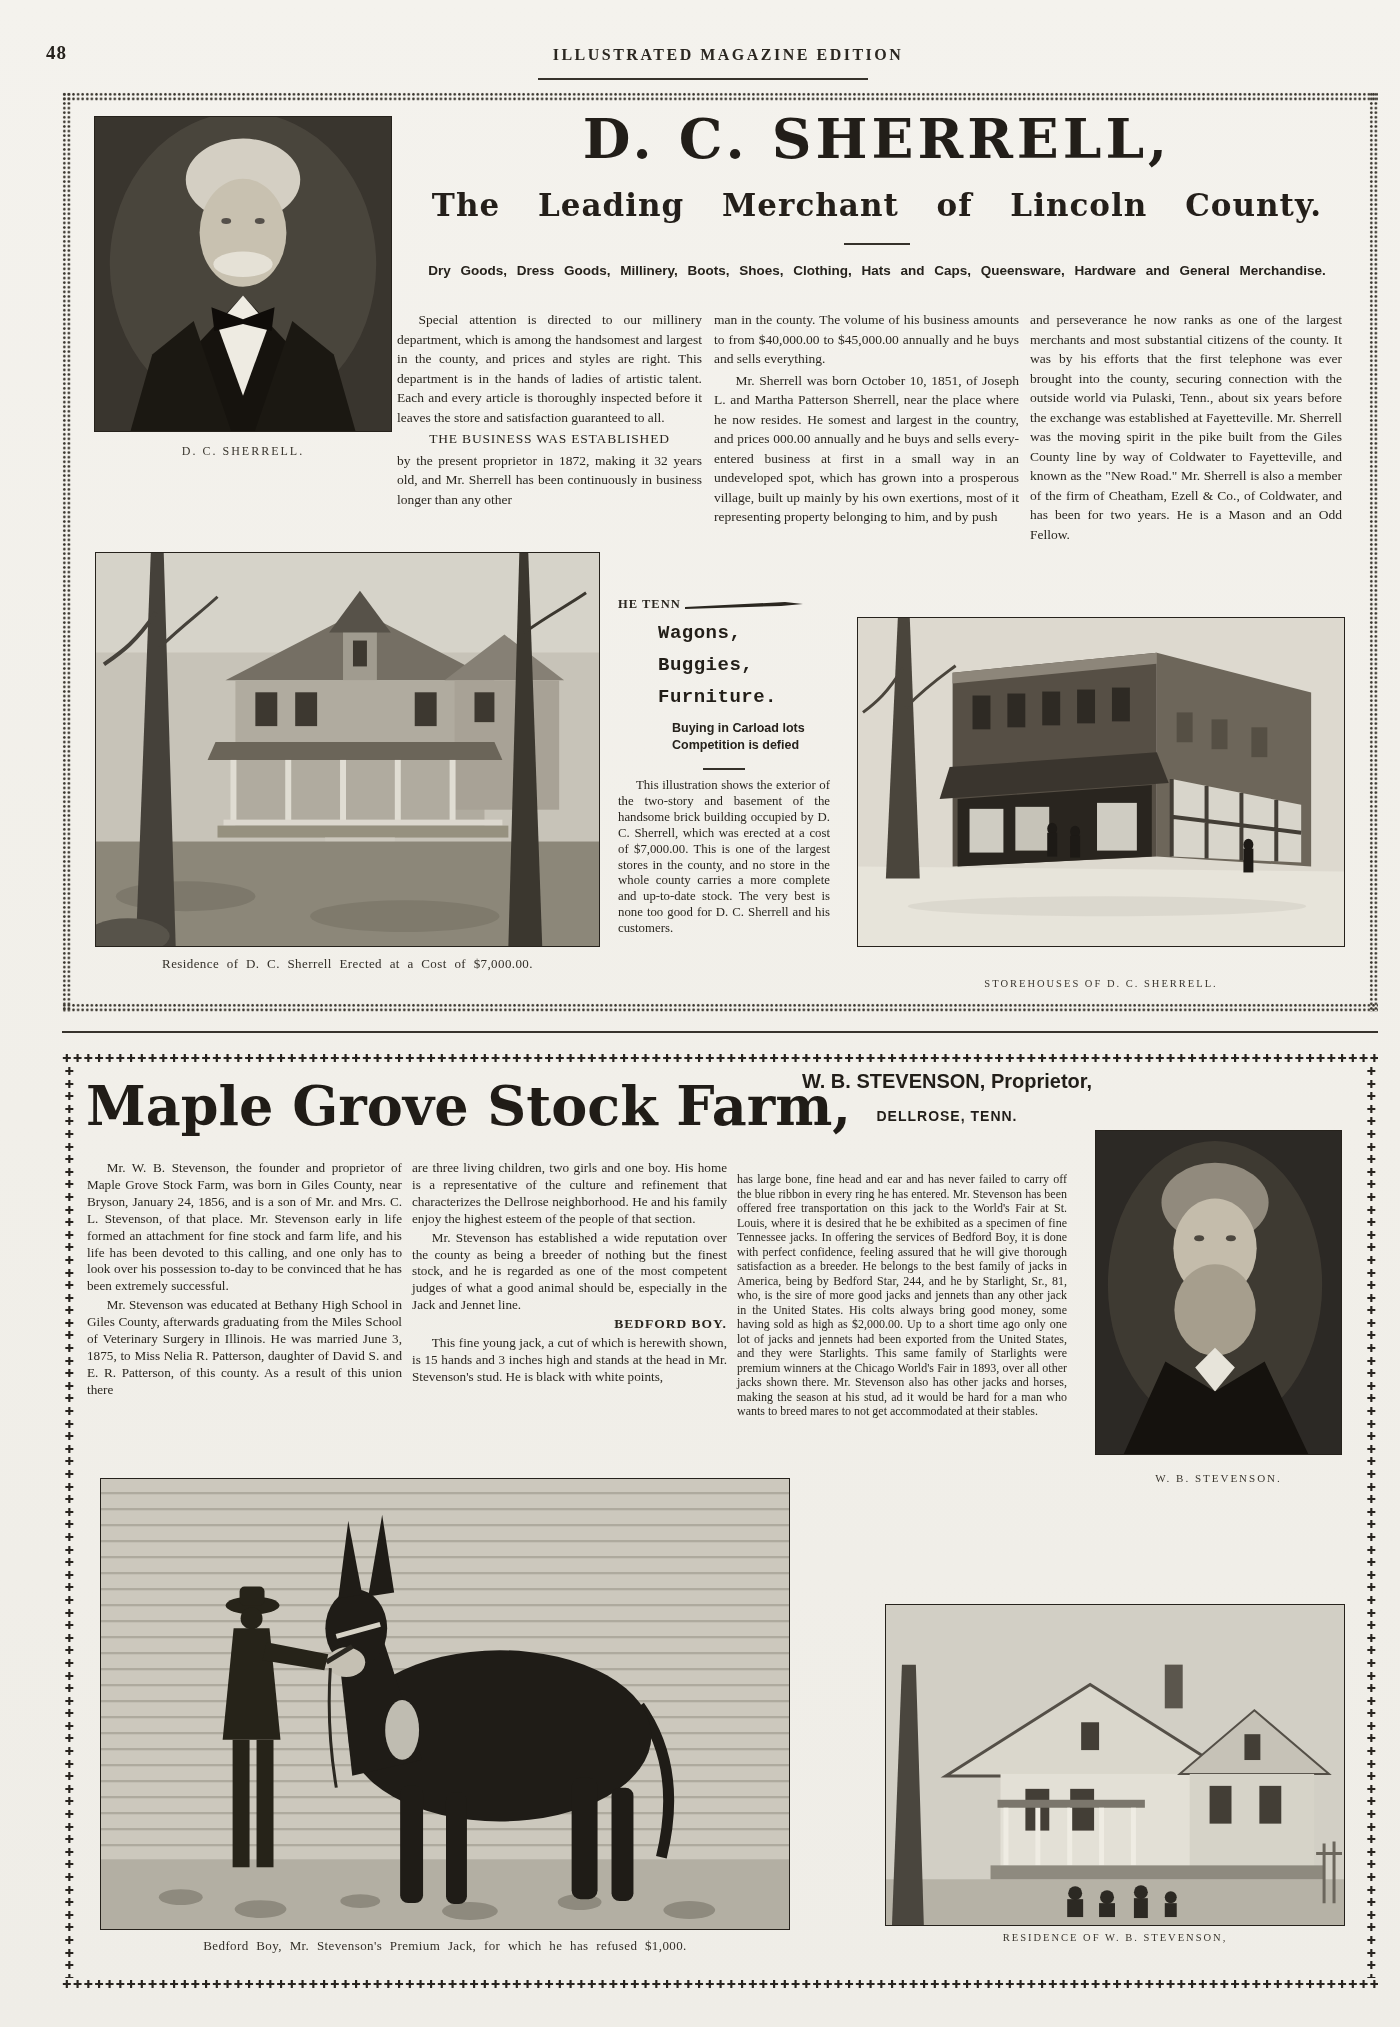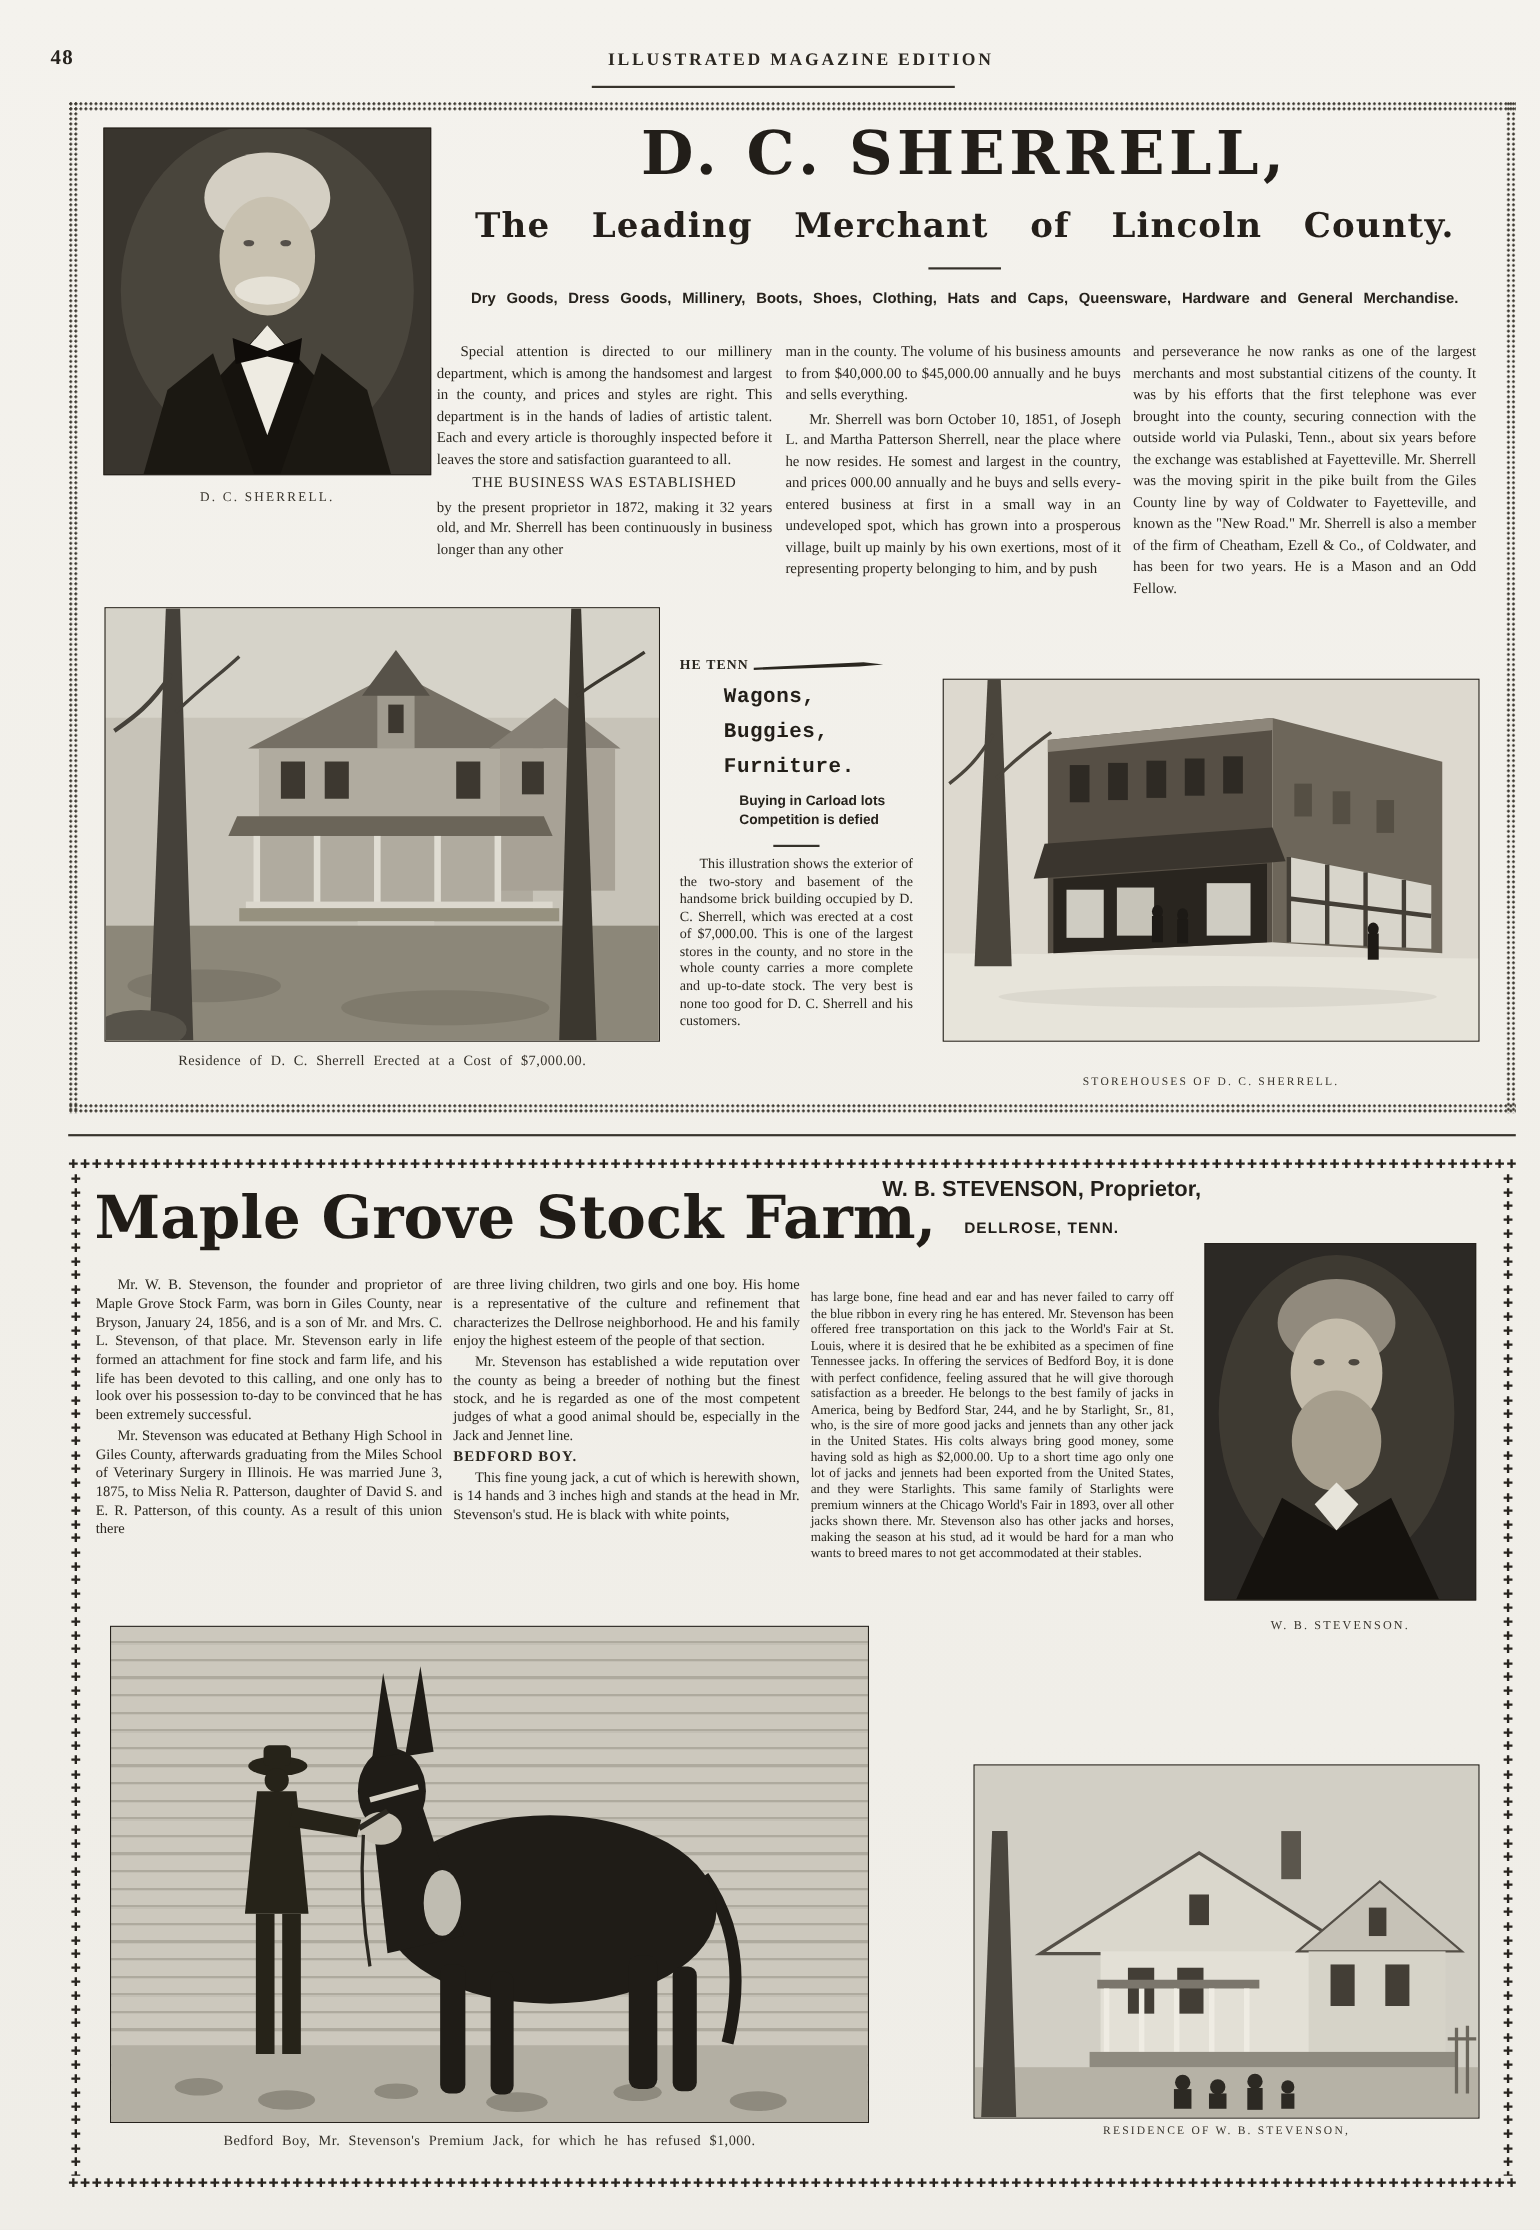--- a/index.html
+++ b/index.html
@@ -66,21 +66,21 @@
   .illus-p{font-size:12.8px;line-height:15.9px;text-align:justify;color:#2a261f;margin-top:4px;}
 
   
   .h1-maple{font-family:"DejaVu Serif",serif;font-weight:bold;font-size:54px;letter-spacing:0;color:#201c17;}
   .prop{font-family:"Liberation Sans",sans-serif;font-weight:bold;font-size:20px;text-align:center;color:#221e19;}
   .loc{font-family:"Liberation Sans",sans-serif;font-weight:bold;font-size:14px;letter-spacing:1px;
        text-align:center;margin-top:15px;color:#221e19;}
   .bt2{font-size:13.2px;line-height:16.9px;text-align:justify;color:#2a261f;}
   .bt2 p{margin:0;} .bt2 p.ind{text-indent:1.5em;} .bt2 p + p{margin-top:2px;}
   .bt3{font-size:12px;line-height:14.5px;text-align:justify;color:#2a261f;}
-  .colhead2{text-align:left;font-size:13.5px;letter-spacing:1px;margin:9px 0 3px;font-weight:bold;}
+  .colhead2{text-align:right;font-size:13.5px;letter-spacing:1px;margin:9px 0 3px;font-weight:bold;}
 </style>
 </head>
 <body>
 
 <div class="page">
 
   <div class="abs pagenum" style="left:46px;top:42px;">48</div>
   <div class="abs edition" style="left:0;top:46px;padding-left:28px;">ILLUSTRATED MAGAZINE EDITION</div>
   <div class="abs hrule" style="left:538px;top:78px;width:330px;height:2px;"></div>
 
@@ -248,21 +248,21 @@
     <div class="cap-sm" style="left:1003px;top:420px;width:307px;font-size:11px;">W. B. STEVENSON.</div>
 
     <div class="abs bt2" style="left:25px;top:108px;width:315px;">
       <p class="ind">Mr. W. B. Stevenson, the founder and proprietor of Maple Grove Stock Farm, was born in Giles County, near Bryson, January 24, 1856, and is a son of Mr. and Mrs. C. L. Stevenson, of that place. Mr. Stevenson early in life formed an attachment for fine stock and farm life, and his life has been devoted to this calling, and one only has to look over his possession to-day to be convinced that he has been extremely successful.</p>
       <p class="ind">Mr. Stevenson was educated at Bethany High School in Giles County, afterwards graduating from the Miles School of Veterinary Surgery in Illinois. He was married June 3, 1875, to Miss Nelia R. Patterson, daughter of David S. and E. R. Patterson, of this county. As a result of this union there</p>
     </div>
     <div class="abs bt2" style="left:350px;top:108px;width:315px;">
       <p>are three living children, two girls and one boy. His home is a representative of the culture and refinement that characterizes the Dellrose neighborhood. He and his family enjoy the highest esteem of the people of that section.</p>
       <p class="ind">Mr. Stevenson has established a wide reputation over the county as being a breeder of nothing but the finest stock, and he is regarded as one of the most competent judges of what a good animal should be, especially in the Jack and Jennet line.</p>
       <p class="colhead2">BEDFORD BOY.</p>
-      <p class="ind">This fine young jack, a cut of which is herewith shown, is 14 hands and 3 inches high and stands at the head in Mr. Stevenson's stud. He is black with white points,</p>
+      <p class="ind">This fine young jack, a cut of which is herewith shown, is 15 hands and 3 inches high and stands at the head in Mr. Stevenson's stud. He is black with white points,</p>
     </div>
     <div class="abs bt3" style="left:675px;top:108px;width:330px;">
       <p>has large bone, fine head and ear and has never failed to carry off the blue ribbon in every ring he has entered. Mr. Stevenson has been offered free transportation on this jack to the World's Fair at St. Louis, where it is desired that he be exhibited as a specimen of fine Tennessee jacks. In offering the services of Bedford Boy, it is done with perfect confidence, feeling assured that he will give thorough satisfaction as a breeder. He belongs to the best family of jacks in America, being by Bedford Star, 244, and he by Starlight, Sr., 81, who, is the sire of more good jacks and jennets than any other jack in the United States. His colts always bring good money, some having sold as high as $2,000.00. Up to a short time ago only one lot of jacks and jennets had been exported from the United States, and they were Starlights. This same family of Starlights were premium winners at the Chicago World's Fair in 1893, over all other jacks shown there. Mr. Stevenson also has other jacks and horses, making the season at his stud, ad it would be hard for a man who wants to breed mares to not get accommodated at their stables.</p>
     </div>
 
     <figure class="photo siding" style="left:38px;top:426px;width:690px;height:452px;">
       <svg viewBox="0 0 690 452" preserveAspectRatio="none" aria-hidden="true">
         <rect y="382" width="690" height="70" fill="#b3afa3"></rect>
         <ellipse cx="80" cy="420" rx="22" ry="8" fill="#8e8a7e"></ellipse>
         <ellipse cx="160" cy="432" rx="26" ry="9" fill="#8e8a7e"></ellipse>

